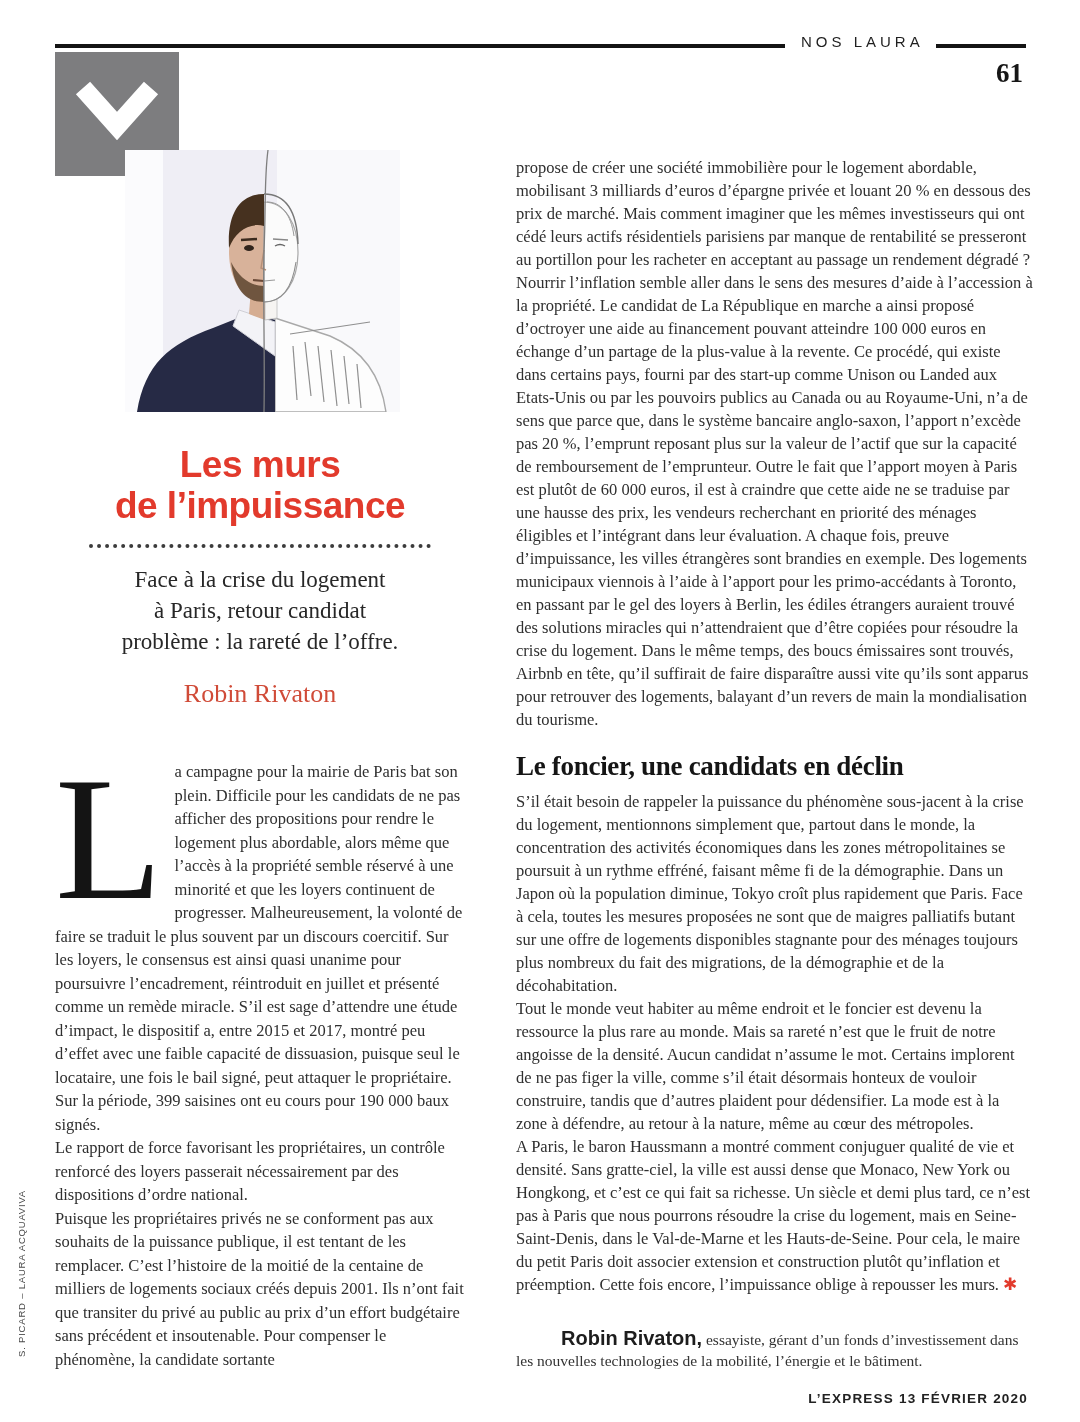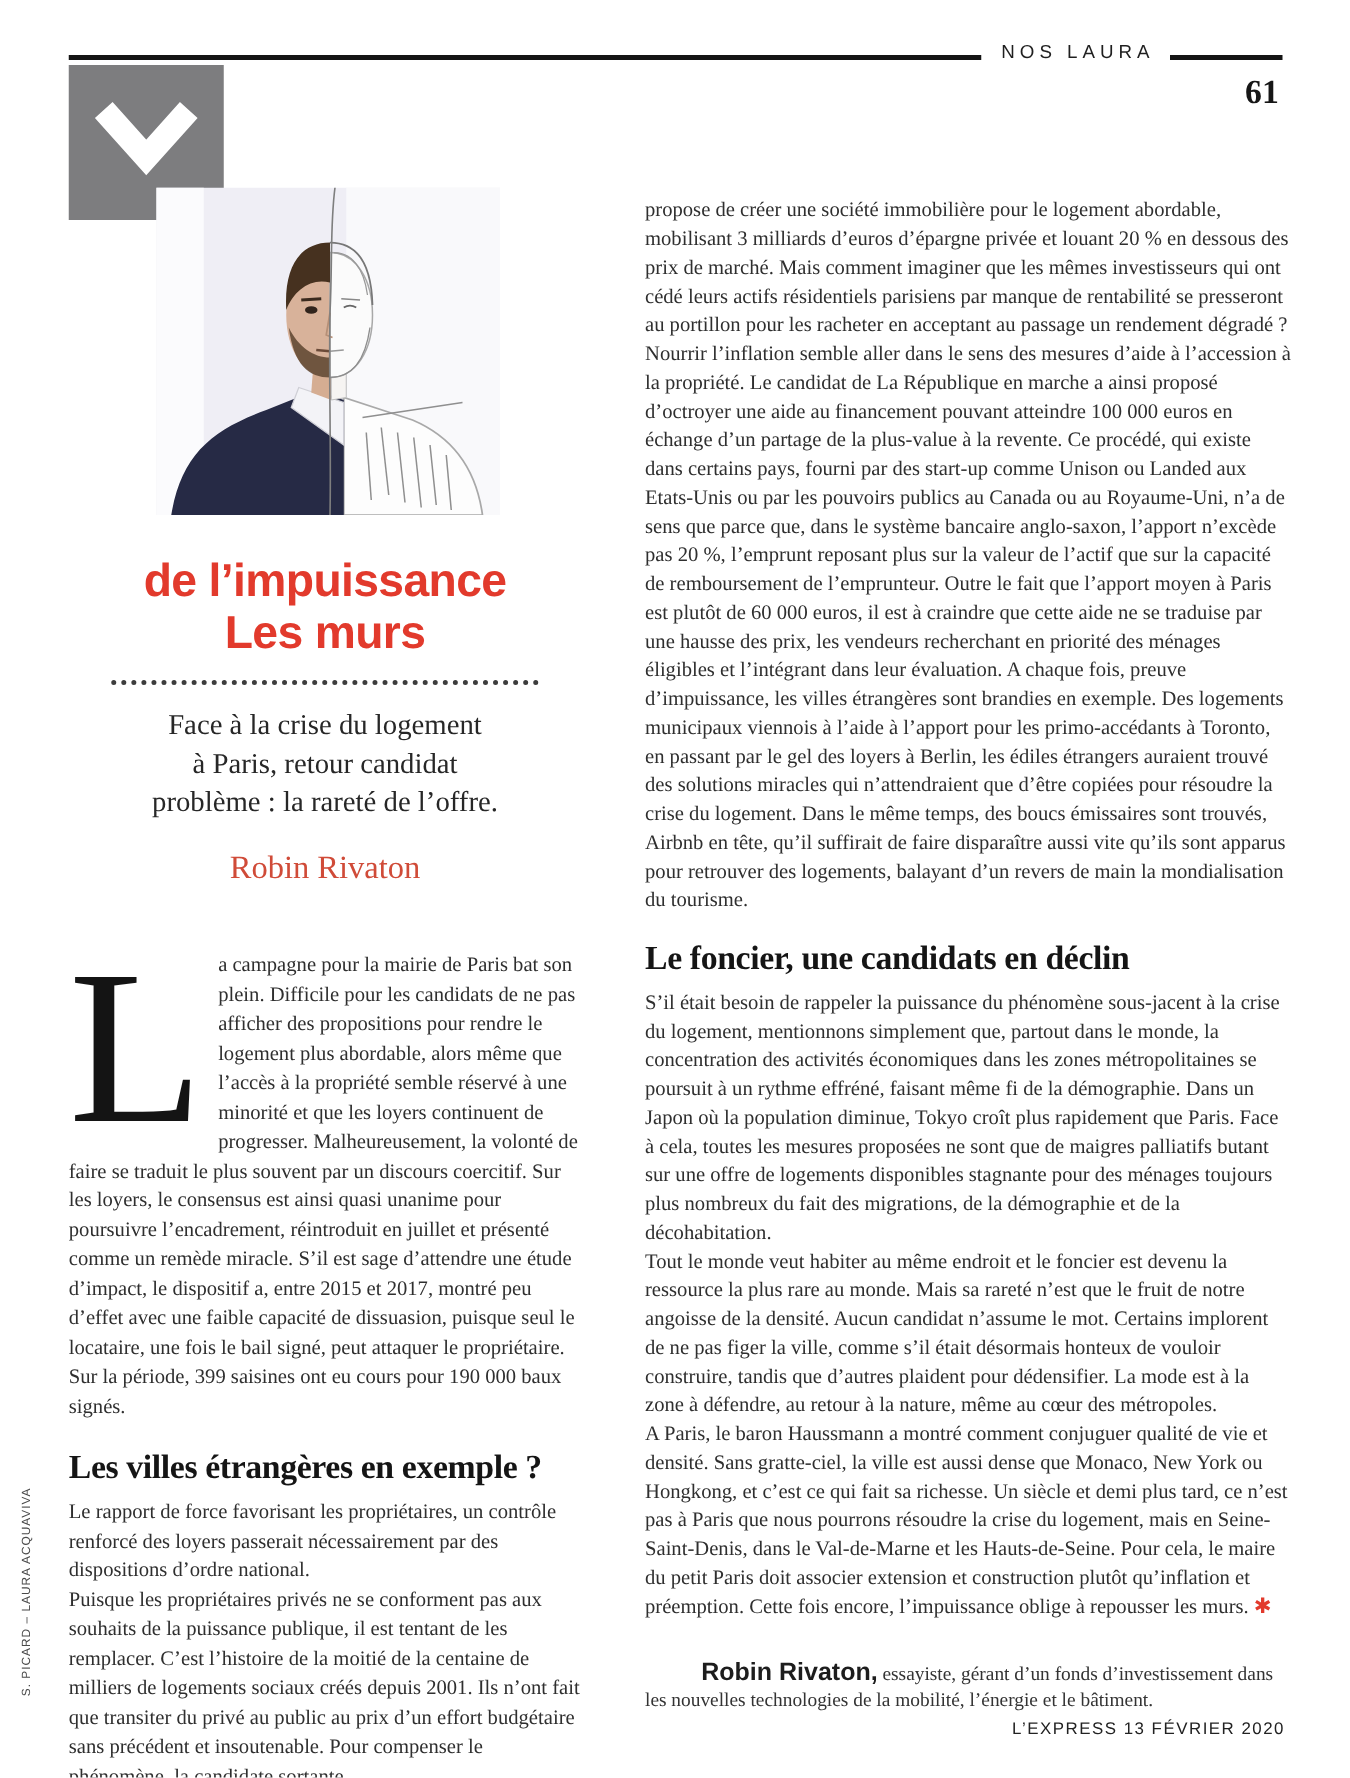--- a/index.html
+++ b/index.html
@@ -39,22 +39,22 @@
   }
   .heading{
     font-family:"Liberation Serif",serif;font-weight:700;color:#151515;
     font-size:27px;line-height:30px;letter-spacing:-0.3px;margin:22px 0 9px 0;
   }
   .col-right .heading{margin-top:20px;}
   .endmark{font-size:17px;}
   .bio{margin-top:32px;font-size:15.5px;line-height:21px;color:#333;}
   .bio-name{font-family:"Liberation Sans",sans-serif;font-weight:700;font-size:20px;color:#1d1d1d;margin-left:45px;}
   .mag-footer{
-    position:absolute;right:52px;bottom:32px;
-    font-family:"Liberation Sans",sans-serif;font-weight:400;
+    position:absolute;right:52px;bottom:16px;
+    font-family:"Liberation Sans",sans-serif;font-weight:700;
     font-size:13.5px;letter-spacing:1.2px;color:#222;
   }
   .photo-credit{
     position:absolute;left:16px;top:1190px;
     font-family:"Liberation Sans",sans-serif;font-size:9.5px;letter-spacing:0.8px;color:#4a4a4a;
     writing-mode:vertical-rl;transform:rotate(180deg);white-space:nowrap;
   }
 </style>
 </head>
 <body>
@@ -115,37 +115,36 @@
     <path d="M106 112 C110 142 122 152 139 152 L139 136 C126 136 114 128 106 112 Z" fill="#5d442f" opacity="0.85"></path>
 
     <path d="M171 112 C167 140 156 152 139 152" fill="none" stroke="#8d8d8d" stroke-width="1.1"></path>
 
     <path d="M143 0 C139 30 141 60 139 100 C138 150 140 210 139 262" fill="none" stroke="#7e7e7e" stroke-width="1.3"></path>
   </svg>
 </div>
 
 <div class="title-rail">
   <div class="title" style="color: rgb(226, 58, 44);">
+    <div>Les murs</div>
     <div>de l’impuissance</div>
-    <div>Les murs</div>
   </div>
   <div class="dotted"></div>
   <div class="standfirst">
     <div>Face à la crise du logement</div>
     <div>à Paris, retour candidat</div>
     <div>problème : la rareté de l’offre.</div>
   </div>
   <div class="author" style="color: rgb(208, 75, 56);">Robin Rivaton</div>
 </div>
 
 <div class="col col-left">
   <p>
     <span class="dropcap">L</span><span>a campagne pour la mairie de Paris bat son plein. Difficile pour les candidats de ne pas afficher des propositions pour rendre le logement plus abordable, alors même que l’accès à la propriété semble réservé à une minorité et que les loyers continuent de progresser. Malheureusement, la volonté de faire se traduit le plus souvent par un discours coercitif. Sur les loyers, le consensus est ainsi quasi unanime pour poursuivre l’encadrement, réintroduit en juillet et présenté comme un remède miracle. S’il est sage d’attendre une étude d’impact, le dispositif a, entre 2015 et 2017, montré peu d’effet avec une faible capacité de dissuasion, puisque seul le locataire, une fois le bail signé, peut attaquer le propriétaire. Sur la période, 399 saisines ont eu cours pour 190&nbsp;000 baux signés.</span>
   </p>
-  <h2 class="heading">Les villes étrangères en exemple ?</h2>
   <p>Le rapport de force favorisant les propriétaires, un contrôle renforcé des loyers passerait nécessairement par des dispositions d’ordre national.</p>
   <p>Puisque les propriétaires privés ne se conforment pas aux souhaits de la puissance publique, il est tentant de les remplacer. C’est l’histoire de la moitié de la centaine de milliers de logements sociaux créés depuis 2001. Ils n’ont fait que transiter du privé au public au prix d’un effort budgétaire sans précédent et insoutenable. Pour compenser le phénomène, la candidate sortante</p>
 </div>
 
 <div class="col col-right">
   <p>propose de créer une société immobilière pour le logement abordable, mobilisant 3 milliards d’euros d’épargne privée et louant 20&nbsp;% en dessous des prix de marché. Mais comment imaginer que les mêmes investisseurs qui ont cédé leurs actifs résidentiels parisiens par manque de rentabilité se presseront au portillon pour les racheter en acceptant au passage un rendement dégradé ? Nourrir l’inflation semble aller dans le sens des mesures d’aide à l’accession à la propriété. Le candidat de La République en marche a ainsi proposé d’octroyer une aide au financement pouvant atteindre 100&nbsp;000 euros en échange d’un partage de la plus-value à la revente. Ce procédé, qui existe dans certains pays, fourni par des start-up comme Unison ou Landed aux Etats-Unis ou par les pouvoirs publics au Canada ou au Royaume-Uni, n’a de sens que parce que, dans le système bancaire anglo-saxon, l’apport n’excède pas 20&nbsp;%, l’emprunt reposant plus sur la valeur de l’actif que sur la capacité de remboursement de l’emprunteur. Outre le fait que l’apport moyen à Paris est plutôt de 60&nbsp;000 euros, il est à craindre que cette aide ne se traduise par une hausse des prix, les vendeurs recherchant en priorité des ménages éligibles et l’intégrant dans leur évaluation. A chaque fois, preuve d’impuissance, les villes étrangères sont brandies en exemple. Des logements municipaux viennois à l’aide à l’apport pour les primo-accédants à Toronto, en passant par le gel des loyers à Berlin, les édiles étrangers auraient trouvé des solutions miracles qui n’attendraient que d’être copiées pour résoudre la crise du logement. Dans le même temps, des boucs émissaires sont trouvés, Airbnb en tête, qu’il suffirait de faire disparaître aussi vite qu’ils sont apparus pour retrouver des logements, balayant d’un revers de main la mondialisation du tourisme.</p>
   <h2 class="heading">Le foncier, une candidats en déclin</h2>
   <p>S’il était besoin de rappeler la puissance du phénomène sous-jacent à la crise du logement, mentionnons simplement que, partout dans le monde, la concentration des activités économiques dans les zones métropolitaines se poursuit à un rythme effréné, faisant même fi de la démographie. Dans un Japon où la population diminue, Tokyo croît plus rapidement que Paris. Face à cela, toutes les mesures proposées ne sont que de maigres palliatifs butant sur une offre de logements disponibles stagnante pour des ménages toujours plus nombreux du fait des migrations, de la démographie et de la décohabitation.</p>
   <p>Tout le monde veut habiter au même endroit et le foncier est devenu la ressource la plus rare au monde. Mais sa rareté n’est que le fruit de notre angoisse de la densité. Aucun candidat n’assume le mot. Certains implorent de ne pas figer la ville, comme s’il était désormais honteux de vouloir construire, tandis que d’autres plaident pour dédensifier. La mode est à la zone à défendre, au retour à la nature, même au cœur des métropoles.</p>
   <p>

